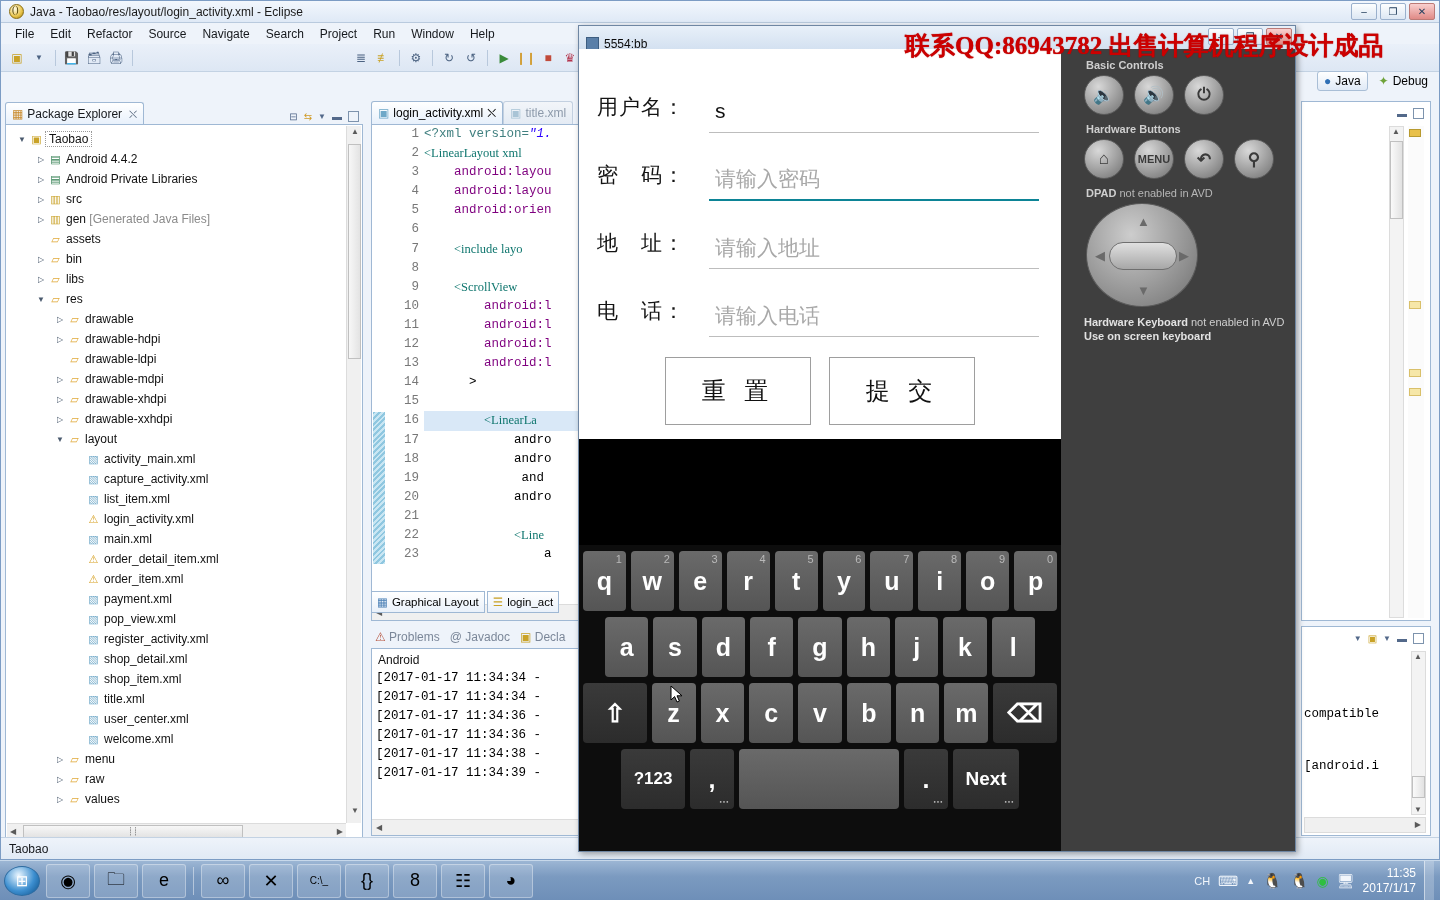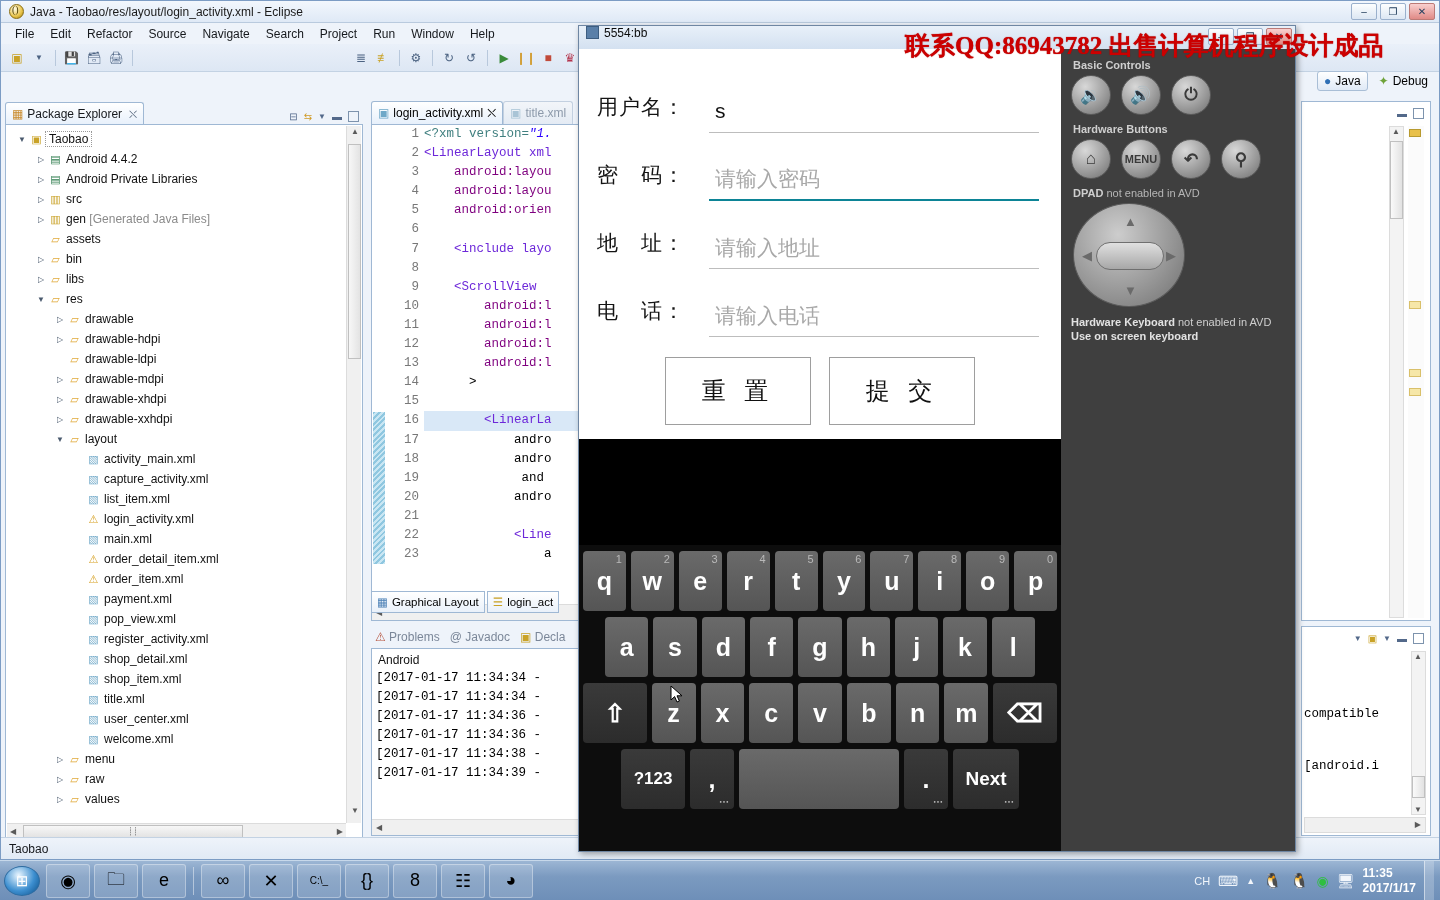--- a/index.html
+++ b/index.html
@@ -86,21 +86,21 @@
   .ed-body { position:absolute; left:0; top:23px; right:0; bottom:0; background:#fff;
       border:1px solid #9fb8d4; overflow:hidden; }
   .code-area { display:flex; font-family:"Liberation Mono", monospace; font-size:12.5px; }
   .gutter-marks { width:14px; background:#fff; position:relative; }
   .gutter-mark-blue { position:absolute; left:1px; width:12px;
       background:repeating-linear-gradient(135deg,#8fc7e0 0 2px,#c9e6f3 2px 4px); }
   .linenos { width:38px; text-align:right; color:#787878; padding-right:5px; }
   .linenos div, .codelines div { height:19.1px; line-height:19.1px; }
   .codelines { flex:1; position:relative; color:#000; }
   .codelines .hl { background:#d9e8f7; }
-  .c-tag { color:#6d28d9; }
+  .c-tag { color:#0f766e;font-family:Liberation Serif, serif; }
   .c-attr { color:#7f007f; }
   .c-str { color:#2a00ff; font-style:italic; }
   .c-pi { color:#3f7f7f; }
   .ed-hscroll { position:absolute; left:0; right:0; bottom:0; height:16px;
       background:#f0f0f0; border-top:1px solid #dcdcdc; display:flex;
       align-items:center; font-size:8px; color:#5a5a5a; }
 
   .ed-bottabs { position:absolute; left:370px; top:588px; width:215px; height:24px;
       display:flex; align-items:flex-end; gap:2px; }
   .ed-bottab { height:22px; background:linear-gradient(#ffffff,#eaf1fa);
@@ -134,30 +134,30 @@
 
   .ecl-status { position:absolute; left:0; bottom:0; width:100%; height:22px;
       background:linear-gradient(#eef3fa,#e1eaf5); border-top:1px solid #c3d2e3;
       font-size:12px; color:#16191d; display:flex; align-items:center; padding-left:8px; }
 
   
   #emu { position:absolute; left:578px; top:25px; width:718px; height:827px;
       background:#2b2b2b; border:1px solid #6e86a3;
       box-shadow:2px 2px 6px rgba(0,0,0,.35); }
   .emu-title { height:35px; background:linear-gradient(#e8f0f9,#c9d9ec);
-      display:flex; padding:0 4px; position:relative; }
+      display:flex; align-items:center; padding:0 4px; position:relative; }
   .emu-title-ico { width:13px; height:13px; background:#5a7fa8; border:1px solid #3d5d80;
       margin:0 5px 0 3px; }
   .emu-title-txt { font-size:12px; color:#0b0b0b; }
   .emu-winbtns { position:absolute; right:3px; top:2px; display:flex; gap:3px; }
 
   .emu-main { position:absolute; left:0; top:23px; right:0; bottom:0;
       background:#3a3a3a; display:flex; }
   .emu-screen { width:482px; background:#000; position:relative; }
-  .emu-side { flex:1; background:#3f3f3f; position:relative; padding:8px 0 0 10px; }
+  .emu-side { flex:1; background:#3f3f3f; position:relative; padding:8px 0 0 23px; }
 
   
   .and-status { height:40px; background:#000; position:relative; color:#fff; }
   .and-clock { position:absolute; right:14px; top:4px; font-size:26px;
       font-family:"Liberation Sans", sans-serif; font-weight:300; letter-spacing:-1px; }
   .sig-3g { position:absolute; right:103px; top:4px; font-size:9px; color:#9a9a9a; }
   .sig-bars { position:absolute; right:80px; bottom:3px; width:20px; height:18px; }
   .sig-bars i { position:absolute; bottom:0; background:#b7b7b7; display:block; }
   .bat-ico { position:absolute; right:57px; bottom:4px; width:13px; height:19px;
       border:2px solid #8e8e8e; }
@@ -236,21 +236,21 @@
   .start-orb { width:36px; height:30px; margin:0 4px; border-radius:50%;
       background:radial-gradient(circle at 40% 30%, #eaf6ff, #3d8fd0 55%, #0b4d86);
       border:1px solid #2d6ba0; display:flex; align-items:center; justify-content:center;
       color:#fff; font-size:15px; }
   .tbicon { width:44px; height:34px; margin:0 2px; border-radius:3px;
       display:flex; align-items:center; justify-content:center; font-size:18px;
       border:1px solid rgba(255,255,255,.35); background:rgba(255,255,255,.15); }
   .tbsep { width:1px; height:28px; background:rgba(255,255,255,.45); margin:0 5px; }
   .tray { position:absolute; right:0; top:0; height:40px; display:flex;
       align-items:center; gap:8px; padding-right:6px; color:#f2f6fb; font-size:11px; }
-  .tray-clock { text-align:left; font-size:12px; line-height:15px; color:#fff;font-weight:bold; }
+  .tray-clock { text-align:right; font-size:12px; line-height:15px; color:#fff; }
   .show-desktop { width:10px; height:40px; background:rgba(255,255,255,.22);
       border-left:1px solid rgba(255,255,255,.5); }
 </style>
 </head>
 <body>
 
 <div id="eclipse">
 
   <div class="ecl-titlebar">
     <span class="ecl-title-icon"></span>

